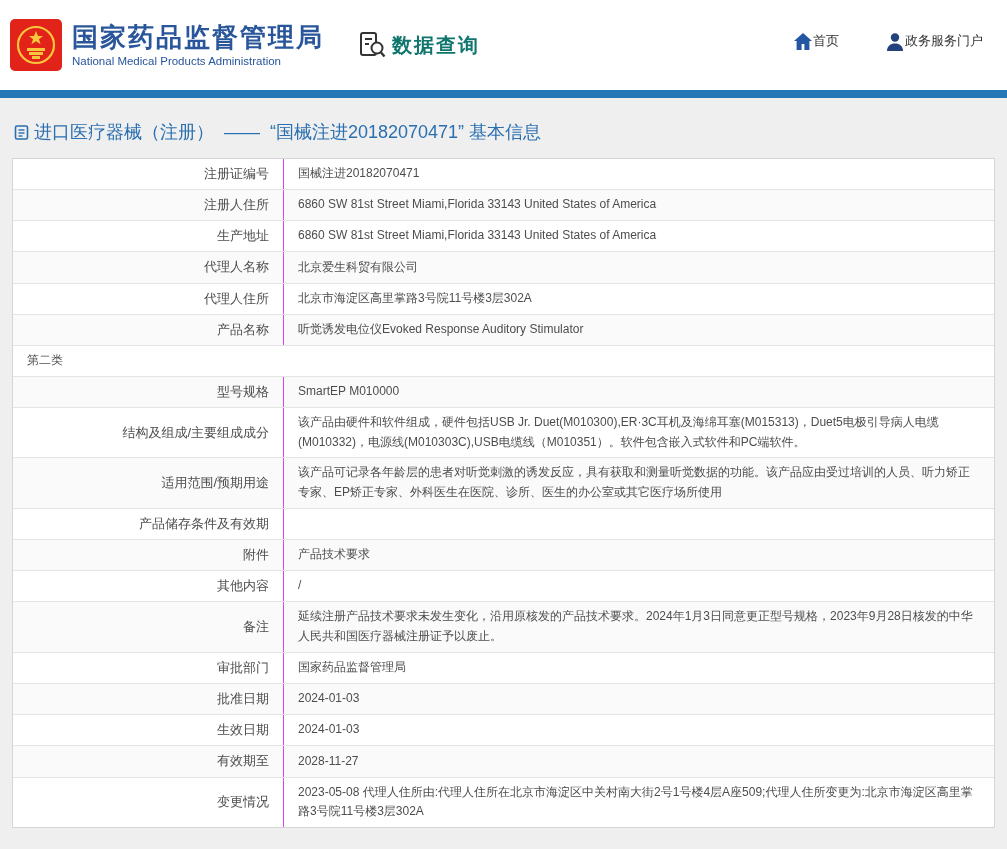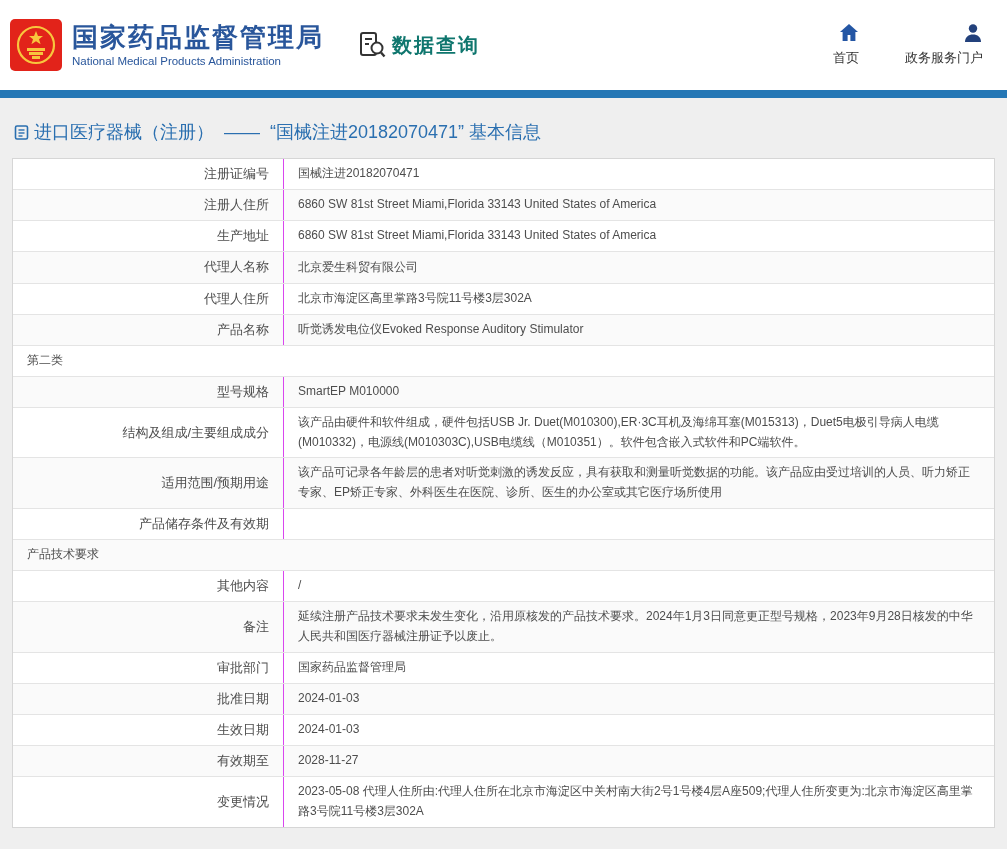--- a/index.html
+++ b/index.html
@@ -38,21 +38,21 @@
   .dq-icon { width: 28px; height: 28px; }
   .dq-label {
     font-size: 20px; font-weight: bold; color: #0f766e;
     margin-left: 6px; letter-spacing: 2px;
   }
 
   .header-spacer { flex: 1; }
 
   .top-nav { display: flex; align-items: center; gap: 46px; margin-right: 8px; }
   .nav-item {
-    display: flex; flex-direction: column; align-items: flex-end;
+    display: flex; flex-direction: row; align-items: flex-start;
     cursor: pointer; font-size: 13px; color: #333;
   }
   .nav-item .nav-ico { width: 20px; height: 20px; margin-bottom: 6px; }
 
   .blue-bar { height: 8px; background: #2577b5; }
 
   
   .breadcrumb {
     display: flex; align-items: center;
     padding: 22px 14px 14px 14px;
@@ -193,20 +193,21 @@
     </div>
     <div class="trow">
       <div class="label-cell">适用范围/预期用途</div>
       <div class="value-cell">该产品可记录各年龄层的患者对听觉刺激的诱发反应，具有获取和测量听觉数据的功能。该产品应由受过培训的人员、听力矫正专家、EP矫正专家、外科医生在医院、诊所、医生的办公室或其它医疗场所使用</div>
     </div>
     <div class="trow">
       <div class="label-cell">产品储存条件及有效期</div>
       <div class="value-cell"></div>
     </div>
     <div class="trow">
+      <div class="label-cell">附件</div>
       <div class="value-cell">产品技术要求</div>
     </div>
     <div class="trow">
       <div class="label-cell">其他内容</div>
       <div class="value-cell">/</div>
     </div>
     <div class="trow">
       <div class="label-cell">备注</div>
       <div class="value-cell">延续注册产品技术要求未发生变化，沿用原核发的产品技术要求。2024年1月3日同意更正型号规格，2023年9月28日核发的中华人民共和国医疗器械注册证予以废止。</div>
     </div>

